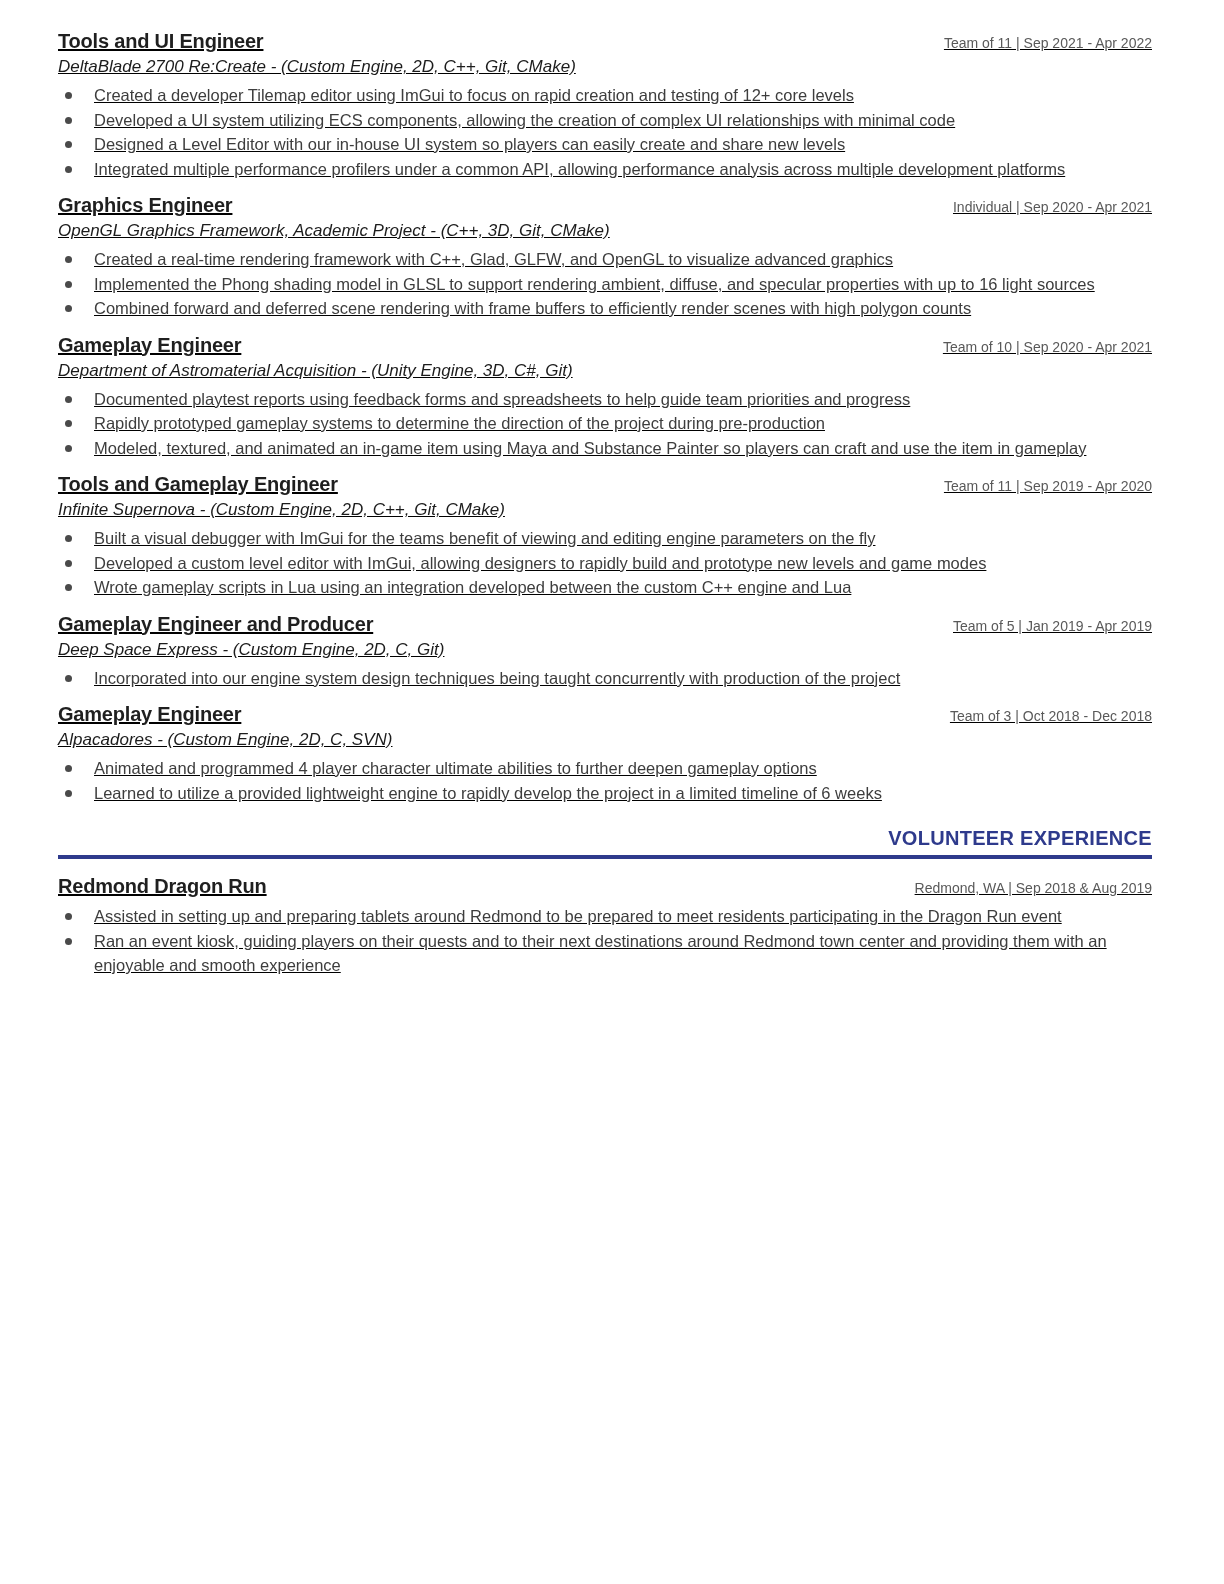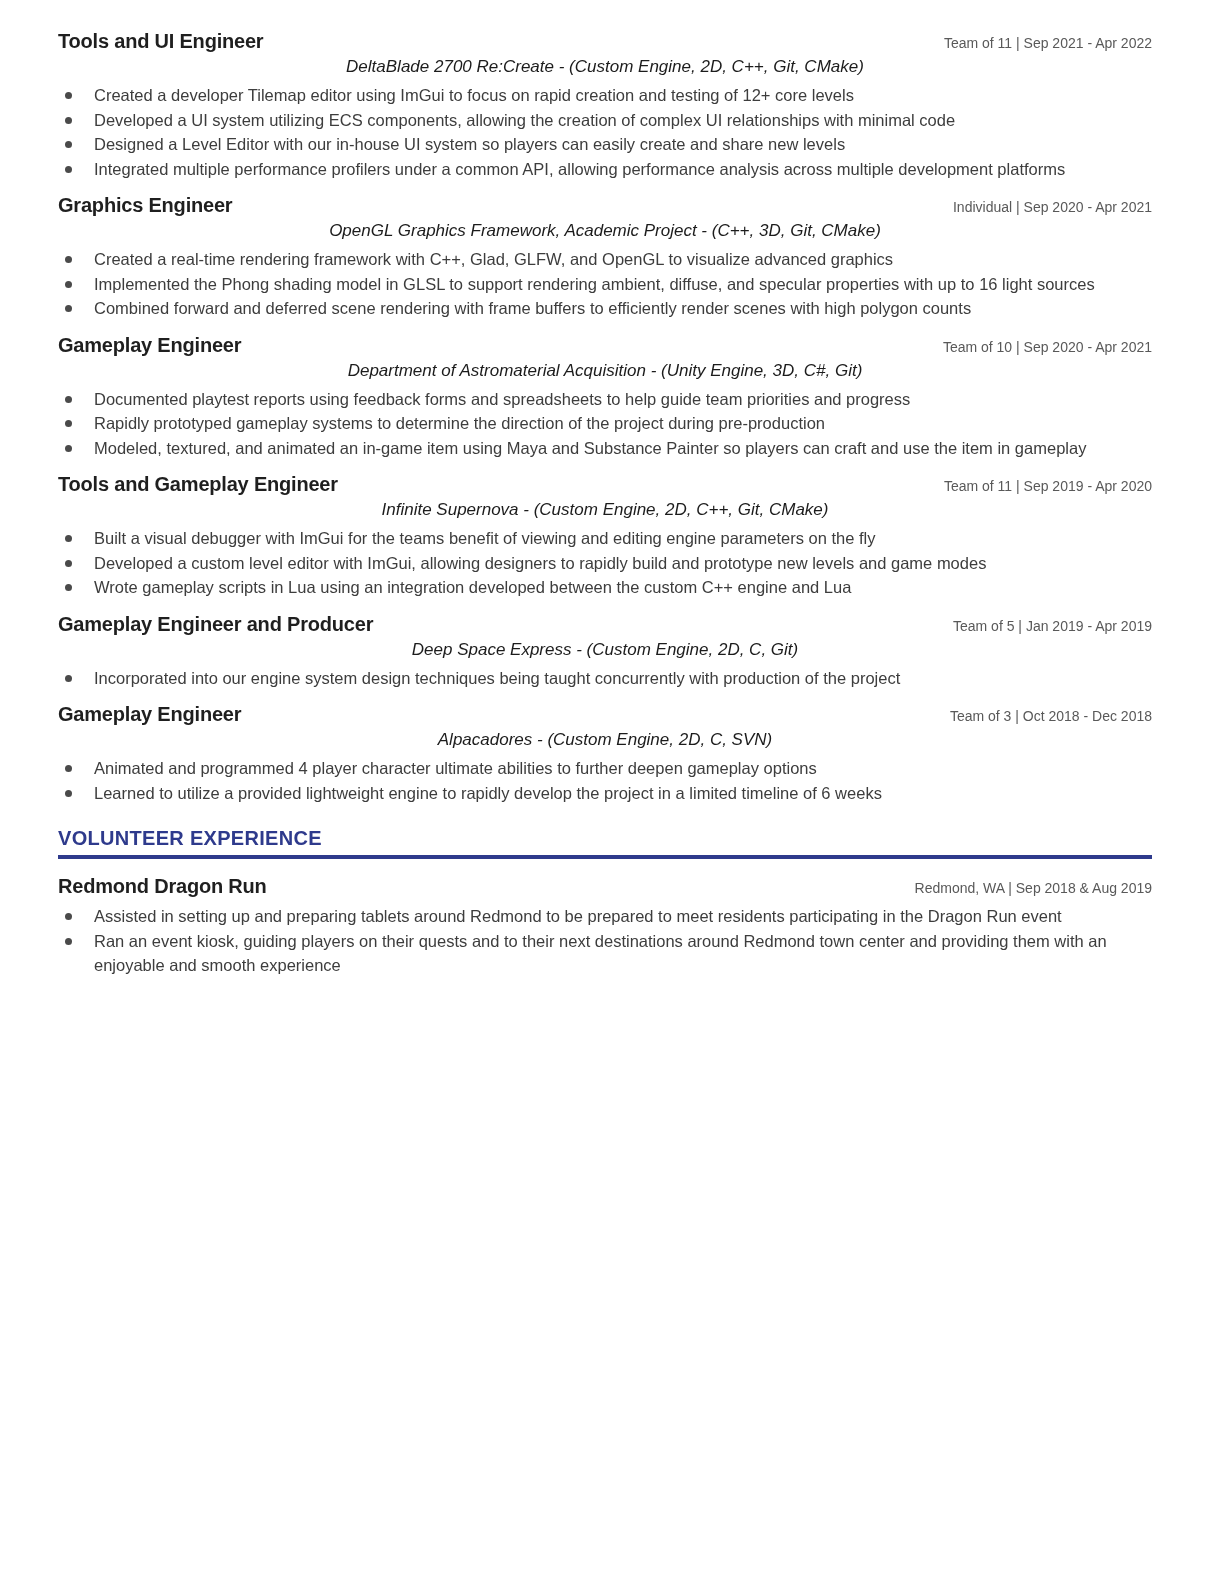--- a/index.html
+++ b/index.html
@@ -15,21 +15,21 @@
     min-height:1584px;
     background:#ffffff;
     font-family:"Liberation Sans", sans-serif;
     -webkit-font-smoothing:antialiased;
   }
   .page{
     width:1224px;
     min-height:1584px;
     padding:30px 72px 40px 58px;
   }
-  .entry{margin-bottom:13px;}
+  .entry{margin-bottom:13px;text-decoration:underline;}
   .entry-header{
     display:flex;
     justify-content:space-between;
     align-items:baseline;
   }
   .entry-title{
     font-size:20px;
     font-weight:700;
     color:var(--title-color);
     margin:0;
@@ -40,21 +40,20 @@
     color:var(--meta-color);
     white-space:nowrap;
     font-weight:400;
   }
   .entry-subtitle{
     font-style:italic;
     font-size:17px;
     color:#1c1c1c;
     margin:4px 0 0 0;
     font-weight:400;
-    text-align:center;
   }
   ul.entry-bullets{
     list-style:none;
     margin:6px 0 0 0;
     padding:0;
   }
   ul.entry-bullets li{
     position:relative;
     padding-left:36px;
     font-size:16.5px;
@@ -70,20 +69,21 @@
     height:7px;
     border-radius:50%;
     background:#4a4a4a;
   }
   .section-heading{
     font-size:20px;
     font-weight:700;
     color:var(--accent);
     margin:22px 0 0 0;
     letter-spacing:0.3px;
+    text-align:right;
   }
   .section-rule{
     height:4px;
     background:var(--accent);
     margin:5px 0 16px 0;
   }
 </style>
 </head>
 <body>
 

